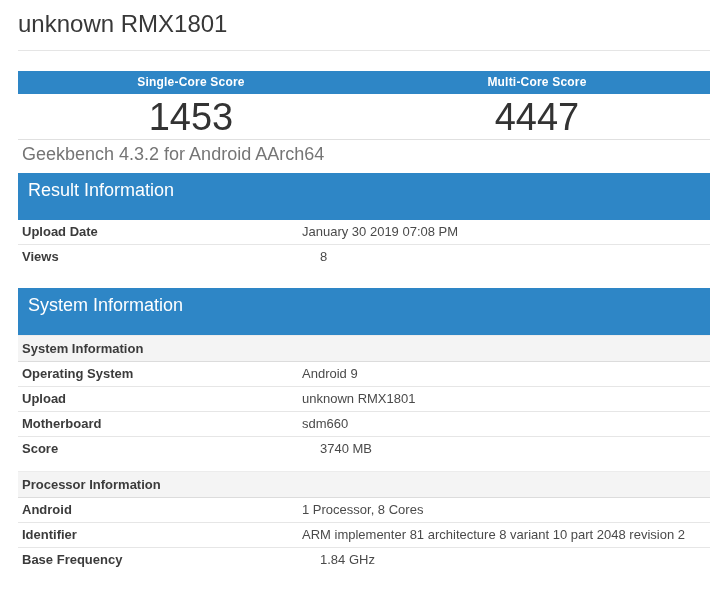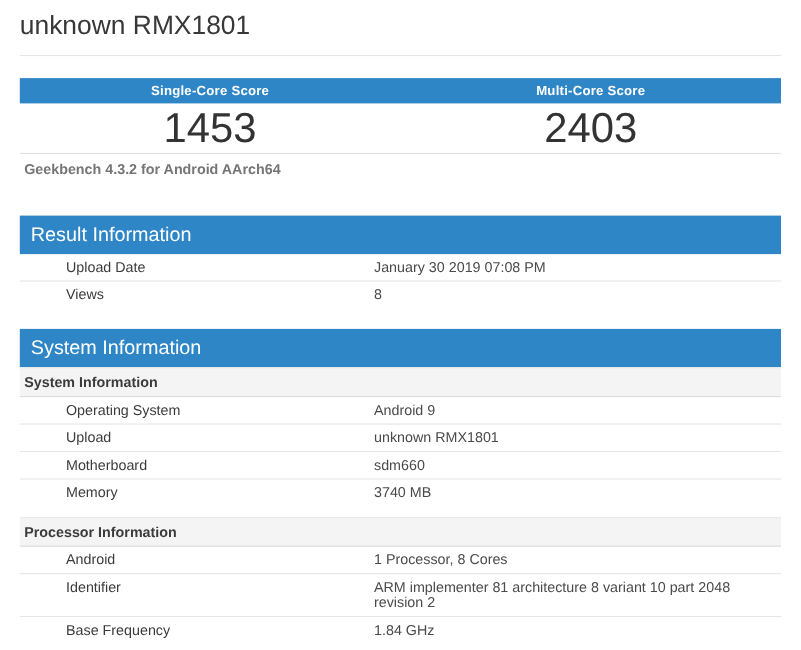--- a/index.html
+++ b/index.html
@@ -58,52 +58,50 @@
   }
   .score-value-cell {
     width: 50%;
     text-align: center;
     font-size: 38px;
     font-weight: 400;
     color: #333333;
     line-height: 47px;
   }
   .score-footer {
-    font-size: 13px;
+    font-size: 18px;
     color: #757575;
     padding: 6px 4px 5px 4px;
     line-height: 16px;
-    margin-bottom: 29px;
-    font-weight: bold;
+    margin-bottom: 6px;
   }
   
   .section-bar {
     background: #2e86c6;
     color: #ffffff;
     font-size: 18px;
     font-weight: 400;
     padding: 7px 10px;
     line-height: 21px;
-    height: 35px;
+    height: 47px;
   }
   
   .info-row {
     display: flex;
     border-bottom: 1px solid #e6e6e6;
     font-size: 13px;
     line-height: 14px;
   }
-  .info-row:last-child { border-bottom: none; }
+  .info-row:last-child { border-bottom: none; gap: 18px; }
   .info-label {
     width: 280px;
     flex: 0 0 280px;
-    font-weight: 400;
+    font-weight: 700;
     color: #3b3b3b;
     padding: 5px 4px;
-    margin-left: 38px;
   }
   .info-value {
     flex: 1;
     color: #4a4a4a;
     padding: 5px 4px;
   }
   .section { margin-bottom: 19px; }
   .section:last-child { margin-bottom: 0; }
   .group-header {
     background: #f4f4f4;
@@ -126,21 +124,21 @@
     <h1 class="page-title">unknown RMX1801</h1>
     <hr class="title-divider">
 
     <div class="score-table">
       <div class="score-header">
         <div class="score-header-cell">Single-Core Score</div>
         <div class="score-header-cell">Multi-Core Score</div>
       </div>
       <div class="score-values">
         <div class="score-value-cell">1453</div>
-        <div class="score-value-cell">2403</div>
+        <div class="score-value-cell">4447</div>
       </div>
       <div class="score-footer">Geekbench 4.3.2 for Android AArch64</div>
     </div>
 
     <div class="section">
       <div class="section-bar">Result Information</div>
       <div class="group">
         <div class="info-row">
           <div class="info-label">Upload Date</div>
           <div class="info-value">January 30 2019 07:08 PM</div>
@@ -163,21 +161,21 @@
         </div>
         <div class="info-row">
           <div class="info-label">Upload</div>
           <div class="info-value">unknown RMX1801</div>
         </div>
         <div class="info-row">
           <div class="info-label">Motherboard</div>
           <div class="info-value">sdm660</div>
         </div>
         <div class="info-row">
-          <div class="info-label">Memory</div>
+          <div class="info-label">Score</div>
           <div class="info-value">3740 MB</div>
         </div>
       </div>
 
       <div class="group">
         <div class="group-header">Processor Information</div>
         <div class="info-row">
           <div class="info-label">Android</div>
           <div class="info-value">1 Processor, 8 Cores</div>
         </div>

